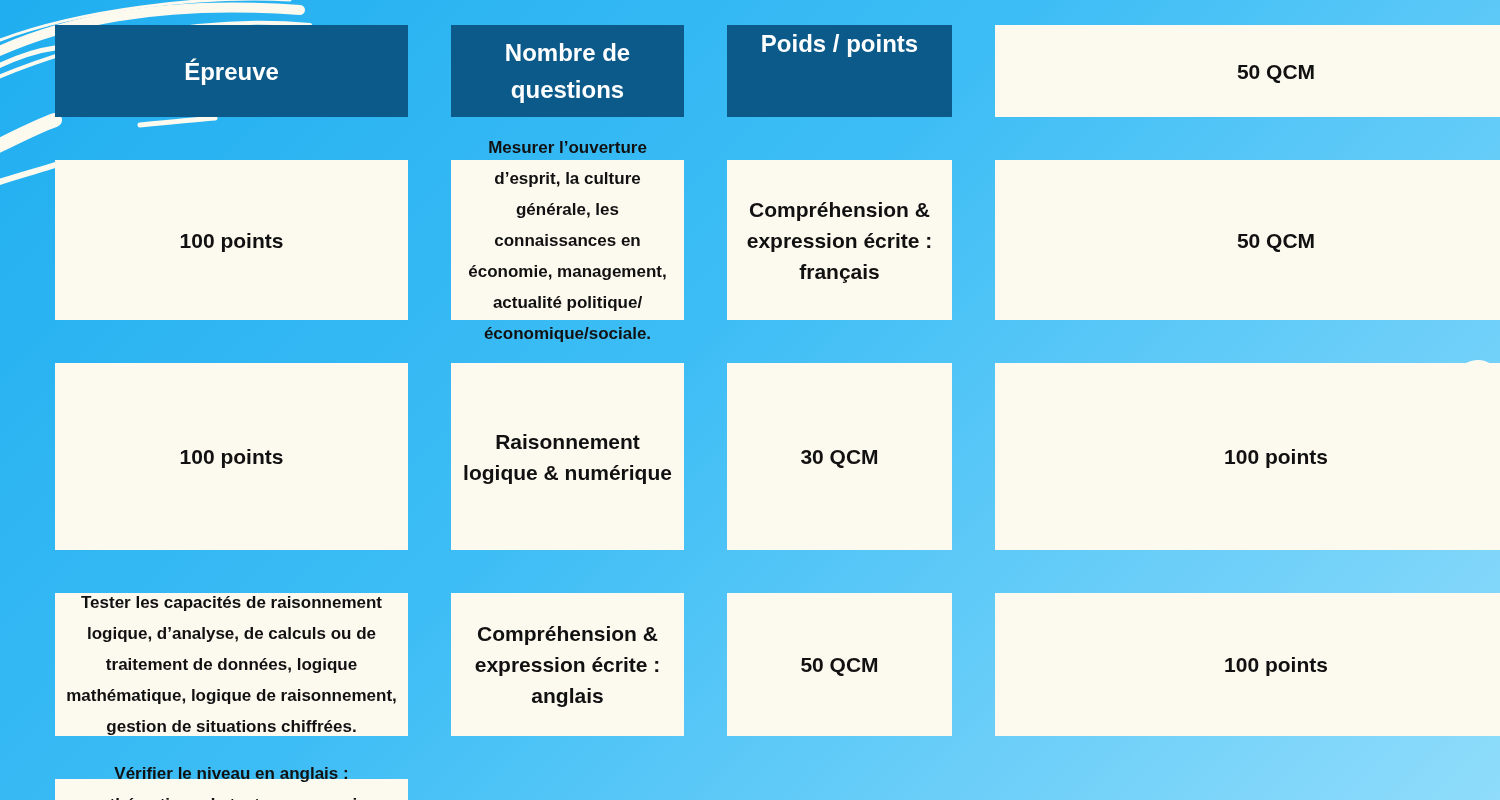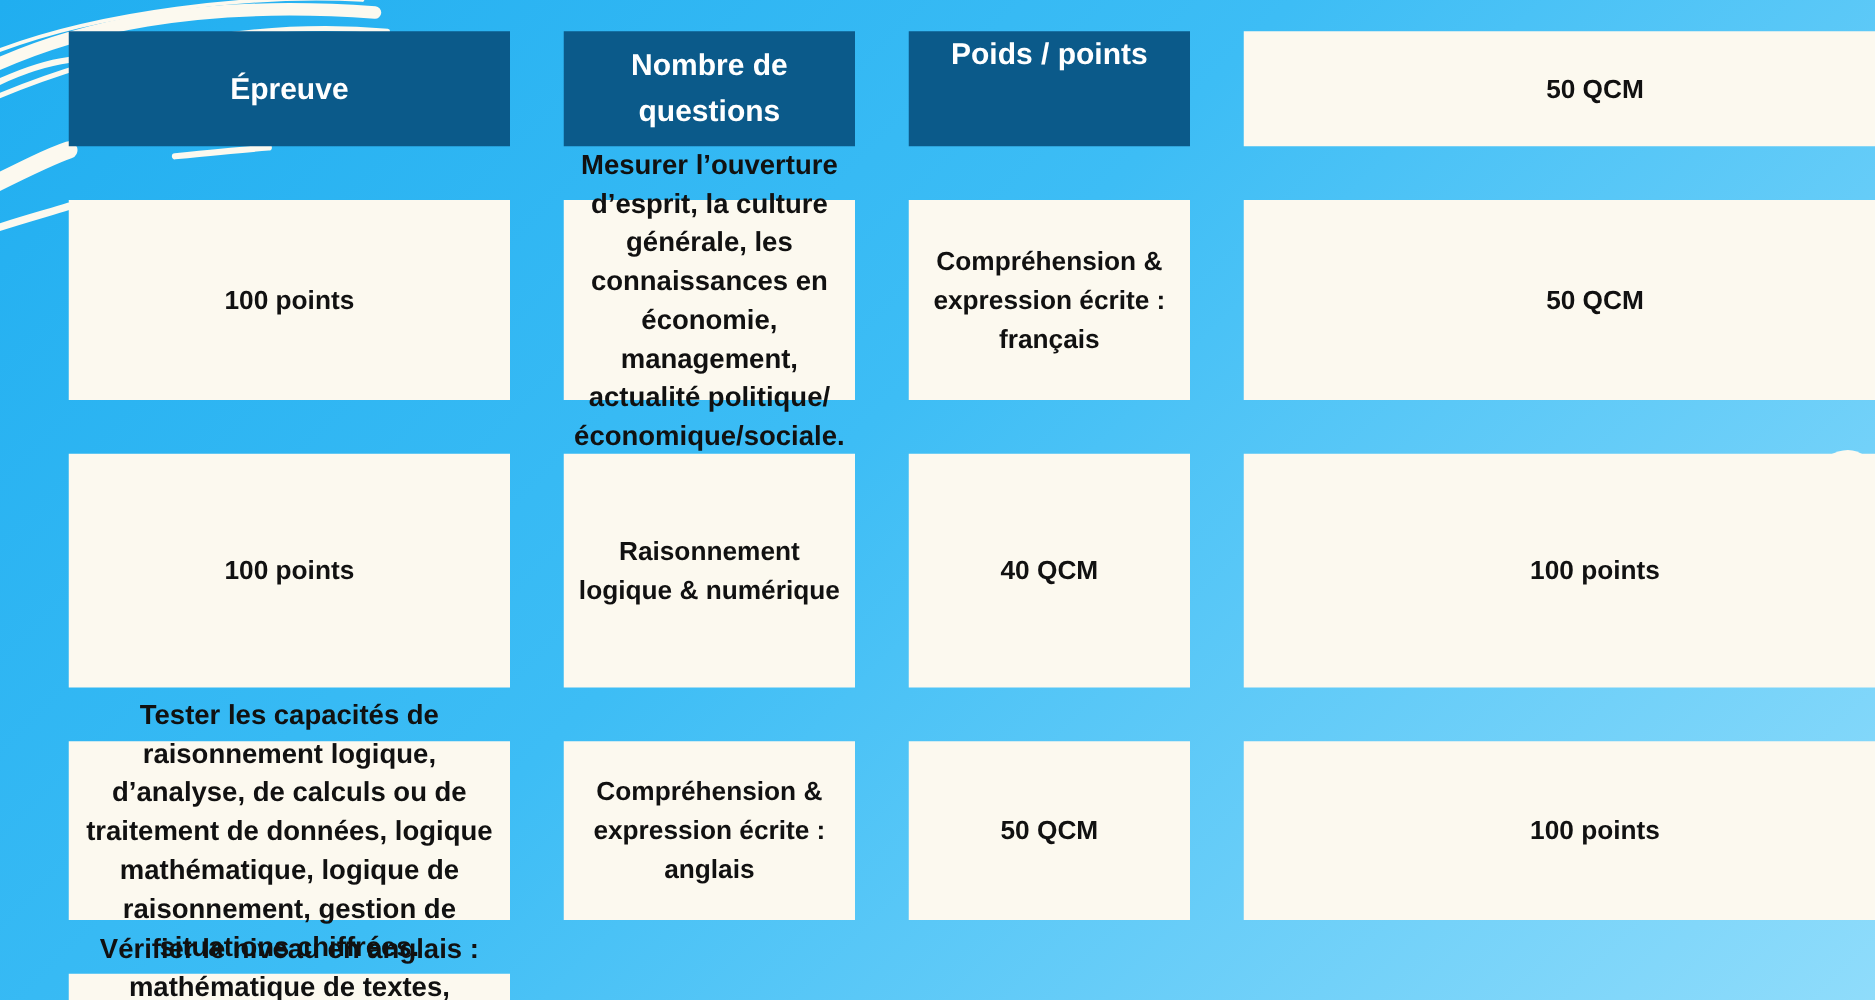--- a/index.html
+++ b/index.html
@@ -16,21 +16,21 @@
     grid-template-rows: 92px 160px 187px 143px 144px;
     column-gap: 6px; row-gap: 6px; gap: 43px;
   }
   .cell {
     display: flex; align-items: center; justify-content: center; text-align: center;
     box-sizing: border-box; padding: 0 8px;
     font-weight: bold; color: #111; background: #fcf9ef;
     font-size: 21px; line-height: 31px;
   }
   .head { background: #0b5a8a; color: #fff; font-size: 24px; line-height: 37px; }
-  .obj { font-size: 22px; line-height: 31px; padding: 0 10px; }
+  .obj { font-size: 17px; line-height: 31px; padding: 0 10px; }
 </style>
 </head>
 <body>
 
 <svg class="bg-swirls" width="1500" height="800" viewBox="0 0 1500 800">
   <g fill="none" stroke="#fcf9ef" stroke-linecap="round">
     <path d="M-20 60 C 60 20, 160 0, 300 10" stroke-width="10"></path>
     <path d="M-20 85 C 80 40, 200 15, 310 25" stroke-width="4"></path>
     <path d="M0 40 C 80 10, 200 -5, 290 0" stroke-width="3"></path>
     <path d="M-10 150 C 20 135, 40 125, 55 120" stroke-width="14"></path>
@@ -48,21 +48,21 @@
 
   <div class="cell">50 QCM</div>
   <div class="cell">100 points</div>
   <div class="cell obj">Mesurer l’ouverture d’esprit, la culture générale, les connaissances en économie, management, actualité politique/économique/sociale.</div>
 
   <div class="cell">Compréhension &amp; expression écrite : français</div>
   <div class="cell">50 QCM</div>
   <div class="cell">100 points</div>
 
   <div class="cell">Raisonnement logique &amp; numérique</div>
-  <div class="cell">40 QCM</div>
+  <div class="cell">30 QCM</div>
   <div class="cell">100 points</div>
   <div class="cell obj">Tester les capacités de raisonnement logique, d’analyse, de calculs ou de traitement de données, logique mathématique, logique de raisonnement, gestion de situations chiffrées.</div>
 
   <div class="cell">Compréhension &amp; expression écrite : anglais</div>
   <div class="cell">50 QCM</div>
   <div class="cell">100 points</div>
   <div class="cell obj">Vérifier le niveau en anglais : mathématique de textes, expression écrite via QCM, aptitude à analyser et rédiger, utile pour des études de management ou des contextes internationaux.</div>
 </div>
 
 </body></html>

